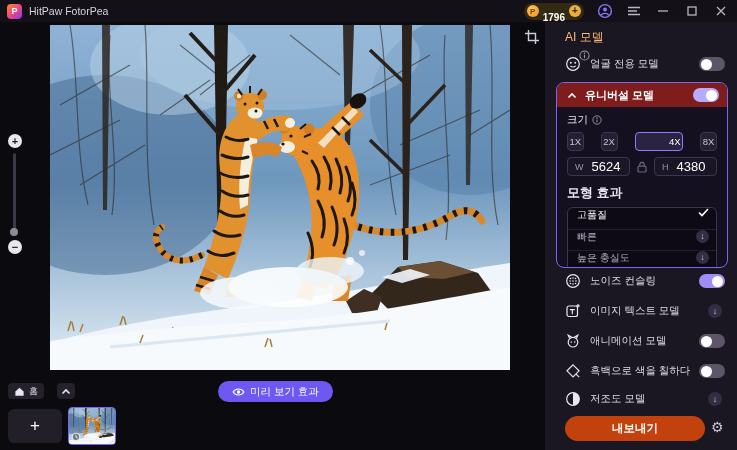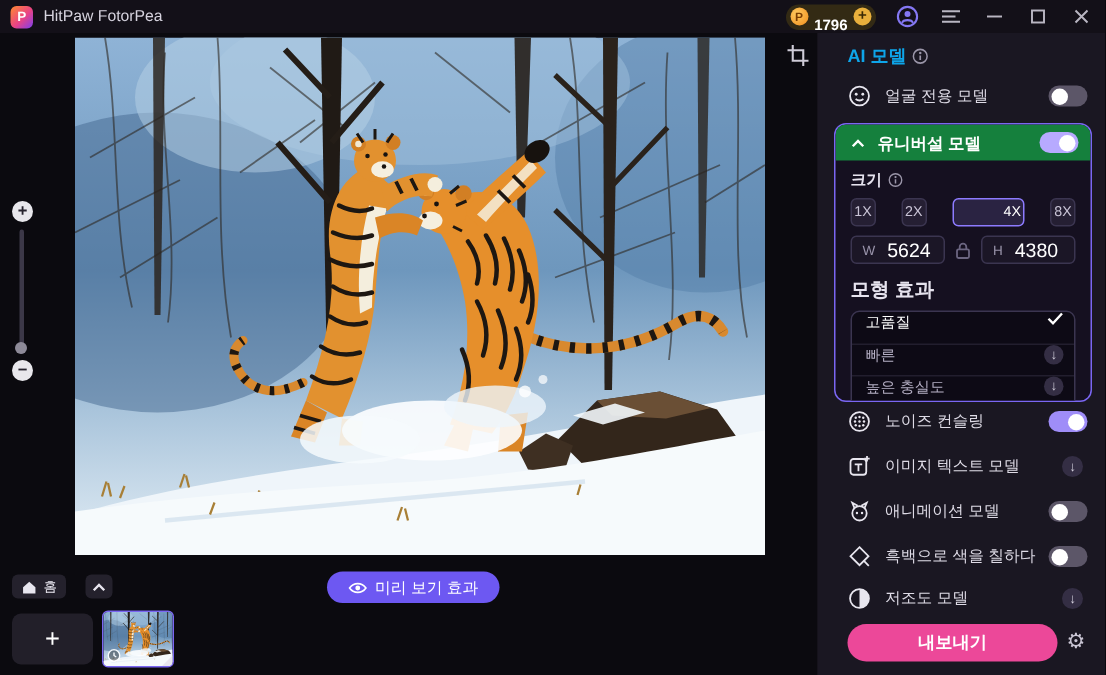--- a/index.html
+++ b/index.html
@@ -34,58 +34,58 @@
   .collapse-btn { position:absolute; left:57px; top:361px; width:18px; height:16px; background:#24212c; border-radius:4px; display:flex; align-items:center; justify-content:center; color:#e8e6ef; cursor:pointer; }
   .add-btn { position:absolute; left:8px; top:387px; width:54px; height:34px; background:#221f29; border-radius:6px; color:#fff; font-size:17px; display:flex; align-items:center; justify-content:center; cursor:pointer; }
   .thumb { position:absolute; left:68px; top:385px; width:48px; height:38px; border:1.5px solid #7a66f2; border-radius:4px; overflow:hidden; cursor:pointer; background:#000; }
   .thumb svg.scene-use { display:block; width:100%; height:100%; }
   .thumb-clock { position:absolute; left:2px; bottom:2px; width:10px; height:10px; color:#fff; opacity:.9; }
   .thumb-corner { position:absolute; right:0; bottom:0; width:0; height:0; border-left:7px solid transparent; border-bottom:7px solid #e8e6ef; }
   .preview-btn { position:absolute; left:218px; top:359px; height:21px; padding:0 14px; border-radius:11px; background:#6d58f2; display:flex; align-items:center; gap:5px; color:#fff; font-size:10.5px; cursor:pointer; }
 
   
   .sidebar { position:absolute; left:545px; top:22px; width:192px; height:428px; background:#1a1722; }
-  .sb-title { position:absolute; left:20px; top:7px; display:flex; align-items:center; gap:4px; font-size:12px; font-weight:bold; color:#0ea5e9; }
+  .sb-title { position:absolute; left:20px; top:7px; display:flex; align-items:center; gap:4px; font-size:12px; font-weight:normal; color:#fdba74;flex-direction:column; }
   .info-ic { color:#9a95a8; }
   .sb-row { position:absolute; left:20px; right:12px; height:16px; display:flex; align-items:center; }
   .sb-row .row-icon { width:16px; height:16px; color:#e8e6ef; flex:0 0 auto; }
   .sb-row .row-label { font-size:10.5px; color:#dedbe6; margin-left:9px; flex:1; white-space:nowrap; overflow:hidden; }
   .toggle { width:26px; height:14px; border-radius:7px; position:relative; flex:0 0 auto; cursor:pointer; }
   .toggle .knob { position:absolute; top:1.5px; width:11px; height:11px; border-radius:50%; background:#fff; }
   .toggle.on { background:#9f8df8; } .toggle.on .knob { right:2px; }
   .toggle.off { background:#5c5668; } .toggle.off .knob { left:2px; }
   .dl-circle { width:14px; height:14px; border-radius:50%; background:#342e44; color:#d5d1de; font-size:9px; display:flex; align-items:center; justify-content:center; flex:0 0 auto; margin-right:3px; cursor:pointer; line-height:1; }
 
   
   .uni-card { position:absolute; left:11px; top:60px; width:172px; height:186px; border:1px solid #7a66f2; border-radius:8px; background:#151020; overflow:hidden; }
-  .uni-head { height:24px; background:#15803d; display:flex; align-items:center; padding:0 8px 0 10px; cursor:pointer; }
+  .uni-head { height:24px; background:#7f1d1d; display:flex; align-items:center; padding:0 8px 0 10px; cursor:pointer; }
   .uni-head .chev { color:#fff; margin-right:8px; }
   .uni-head .uni-label { font-size:11px; font-weight:bold; color:#fff; flex:1; }
   .uni-head .toggle.on { background:#b7aaff; }
   .uni-body { padding:6px 10px 0 10px; }
-  .size-label-row { display:flex; align-items:center; gap:4px; font-size:10.5px; color:#e6e3ee; font-weight:bold; }
+  .size-label-row { display:flex; align-items:center; gap:4px; font-size:10.5px; color:#e6e3ee; font-weight:normal; }
   .scale-row { display:flex; gap:17px; margin-top:5px; }
   .scale-btn { flex:1; height:19px; border-radius:4px; background:#251f33; border:1px solid #3b3550; color:#c9c4d6; font-size:9.5px; display:flex; align-items:center; justify-content:center; cursor:pointer; }
   .scale-btn.selected { border-color:#8d7bff; background:#2a2342; color:#fff;padding-left:32px; }
   .wh-row { display:flex; align-items:center; margin-top:6px; gap:5px; }
   .wh-field { flex:1; height:19px; background:#1b1626; border:1px solid #3b3550; border-radius:4px; display:flex; align-items:center; padding:0 7px; cursor:text; }
   .wh-field .fl { font-size:9px; color:#9a94ab; }
   .wh-field .fv { font-size:13px; color:#fff; margin-left:8px; }
   .lock { width:14px; height:14px; color:#6b6580; flex:0 0 auto; }
   .effect-label { font-size:13px; color:#e6e3ee; font-weight:bold; margin-top:8px; }
   .effect-list { margin-top:5px; border:1px solid #3b3550; border-radius:6px; background:#0d0a15; overflow:hidden; }
   .effect-row { height:21px; display:flex; align-items:flex-start; padding:0 7px 0 9px; cursor:pointer; }
   .effect-row + .effect-row { border-top:1px solid #221e2e; }
   .effect-row .el { flex:1; font-size:10px; color:#b5afc4; }
   .effect-row.selected .el { color:#fff; }
   .check { color:#fff; }
   .effect-row .dl-circle { width:13px; height:13px; margin-right:0; }
 
   
-  .export-btn { position:absolute; left:20px; top:394px; width:140px; height:25px; border-radius:13px; background:#ec4899; color:#fff; font-size:11.5px; font-weight:bold; display:flex; align-items:center; justify-content:center; cursor:pointer; }
+  .export-btn { position:absolute; left:20px; top:394px; width:140px; height:25px; border-radius:13px; background:#c2410c; color:#fff; font-size:11.5px; font-weight:bold; display:flex; align-items:center; justify-content:center; cursor:pointer; }
   .settings-btn { position:absolute; left:166px; top:398px; font-size:14px; color:#c9c5d4; cursor:pointer; line-height:1; }
 </style>
 </head>
 <body>
 
 <svg width="0" height="0" style="position:absolute">
   <defs>
     <linearGradient id="skyg" x1="0" y1="0" x2="0" y2="1">
       <stop offset="0" stop-color="#8fb3d6"></stop>
         <stop offset=".45" stop-color="#6e97bd"></stop>

